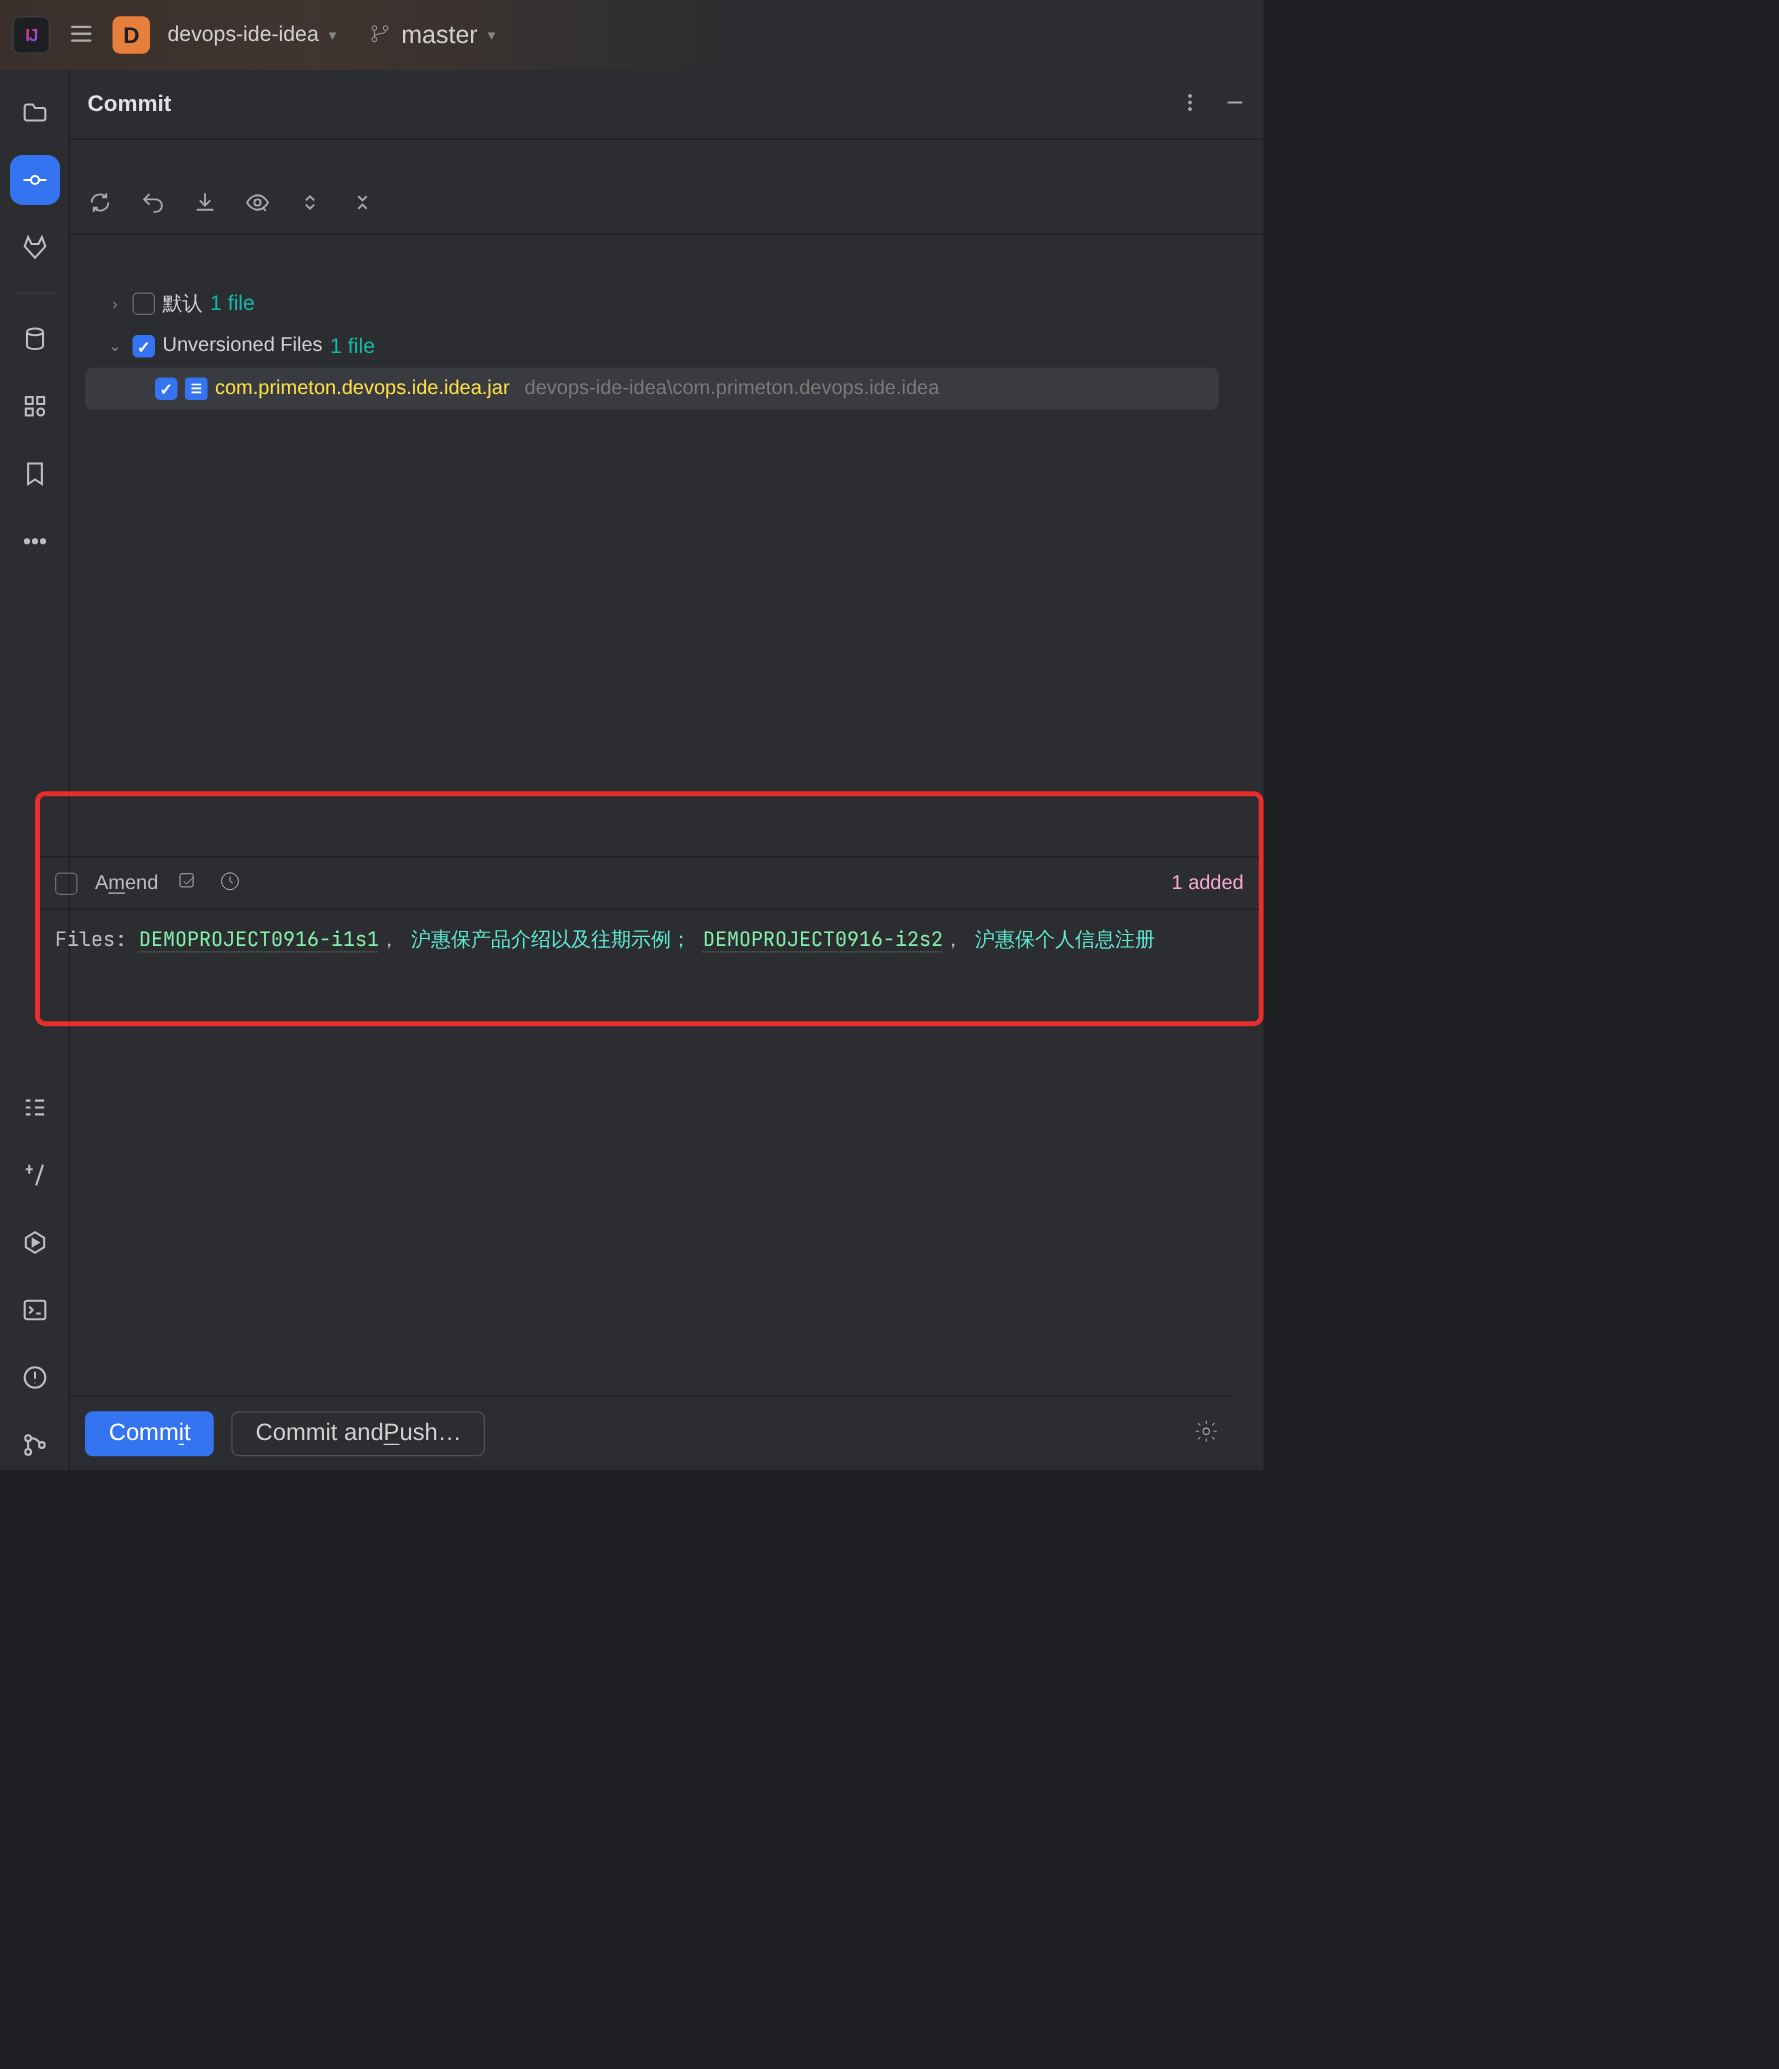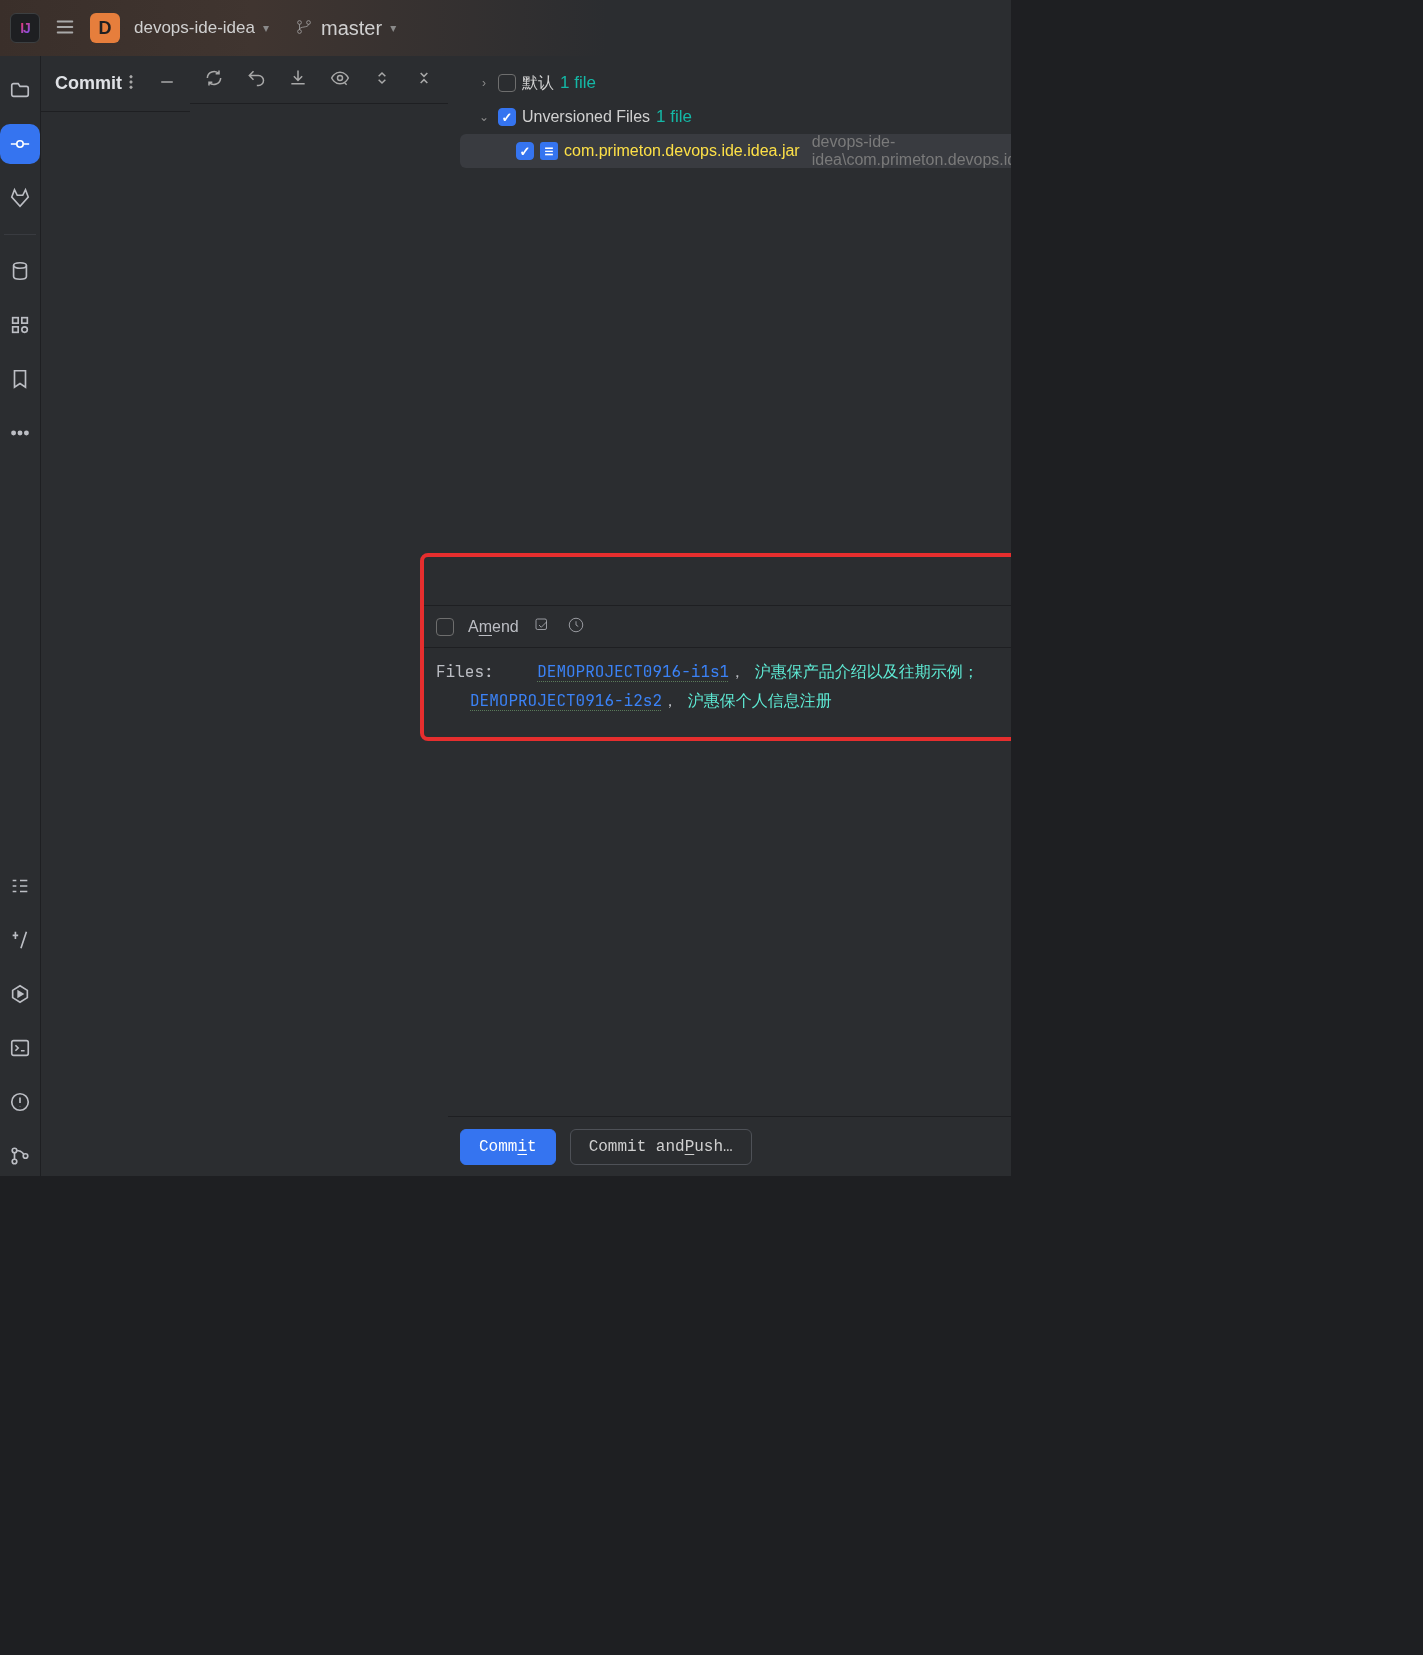--- a/index.html
+++ b/index.html
@@ -57,21 +57,21 @@
   .gutter-btn {
     width:40px; height:40px; border-radius:10px;
     display:flex; align-items:center; justify-content:center;
     cursor:pointer;
   }
   .gutter-btn.active { background:#3574f0; }
   .gutter-btn svg { width:22px; height:22px; stroke:#bcbec4; fill:none; stroke-width:1.8; }
   .gutter-btn.active svg { stroke:#fff; }
   .left-gutter .spacer { flex:1; }
 
-  .panel { flex:1; display:flex; flex-direction:row; background:#2b2d30; }
+  .panel { flex:1; display:flex; flex-direction:column; background:#2b2d30;gap:28px; }
   .panel-header {
     height: 56px; display:flex; align-items:center; justify-content:space-between;
     padding:0 14px; border-bottom:1px solid #1e1f22;
   }
   .panel-title { color:#dfe1e5; font-size:18px; font-weight:600; }
   .panel-hdr-right { display:flex; gap:18px; align-items:center; }
   .dots-v svg, .min-icon svg { width:18px; height:18px; stroke:#a9a9a9; }
 
   .toolbar {
     height:48px; display:flex; align-items:center; gap:22px; padding:0 14px;
@@ -119,34 +119,34 @@
   .amend-icons svg { width:18px; height:18px; stroke:#bcbec4; fill:none; }
   .amend-spacer { flex:1; }
   .added-info { color:#f9a8d4; font-size:16px; }
 
   .msg-area {
     border-top:1px solid #1e1f22; padding:10px 12px 18px 12px;
     font-family: "JetBrains Mono", Menlo, Consolas, monospace;
     font-size:16px; color:#8c8c8c; line-height:1.8;
     min-height:90px;
   }
-  .msg-code { color:#3b82f6; text-decoration: underline dotted #5a7a5a 1px; text-underline-offset:4px;margin-left:34px; }
+  .msg-code { color:#86efac; text-decoration: underline dotted #5a7a5a 1px; text-underline-offset:4px; }
   .msg-plain { color:#5eead4; }
   .msg-bright { color:#bcbec4; }
 
   .spacer-area { flex:1; }
 
   .footer {
     height:60px; display:flex; align-items:center; gap:14px; padding:0 12px;
     border-top:1px solid #1e1f22;
   }
   .btn {
     height:36px; border-radius:6px; padding:0 18px;
-    font-family: Liberation Mono, monospace;
-    font-size:16px; display:flex; align-items:center; cursor:pointer;
+    font-family: Liberation Sans, sans-serif;
+    font-size:19px; display:flex; align-items:center; cursor:pointer;
     border:1px solid #4e5157; background:#2b2d30; color:#d0d0d0;
   }
   .btn.primary { background:#3574f0; border-color:#3574f0; color:#fff; }
   .btn u { text-decoration: underline; text-underline-offset:3px; }
   .footer-spacer { flex:1; }
   .gear svg { width:20px; height:20px; stroke:#a9a9a9; fill:none; }
 
   .content-col { flex:1; display:flex; flex-direction:column; min-height:0; padding:0 24px 0 0; }
 </style>
 </head>

